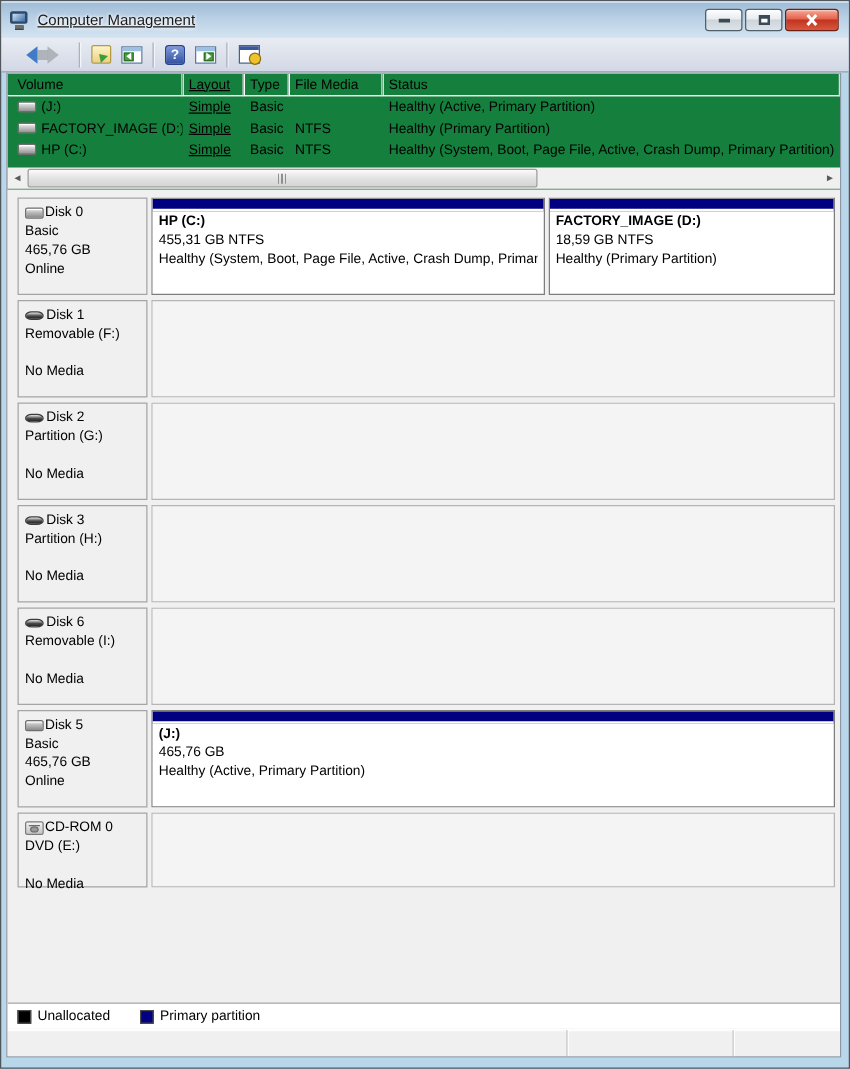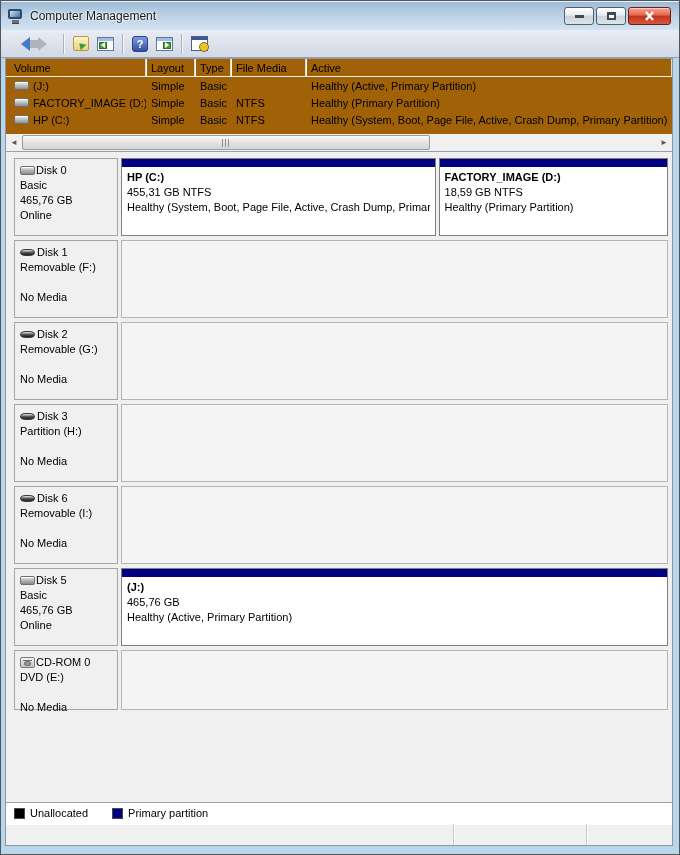--- a/index.html
+++ b/index.html
@@ -31,20 +31,21 @@
     border:2px solid #2c4a6e; border-radius:2px;
   }
   .app-icon .stand {
     position:absolute; left:4px; bottom:0; width:7px; height:3px;
     background:#6e6e6e; box-shadow: 0 1px 0 #444;
   }
   .title-text {
     font-size: 12px; color: #1a1a1a;
     text-shadow: 0 0 3px #ffffff, 0 0 3px #ffffff;
     white-space: nowrap;
+    text-decoration: underline;
   }
   .win-controls { margin-left: auto; display: flex; }
   .win-btn {
     height: 18px; border: 1px solid #51606d; border-radius: 3px;
     background: linear-gradient(#fdfdfd, #e8edf1 45%, #ccd4da 50%, #dde4e9);
     display: flex; align-items: center; justify-content: center;
     margin-left: 2px; box-shadow: inset 0 1px 0 #fff;
   }
   .win-btn.min, .win-btn.restore { width: 30px; }
   .win-btn.close {
@@ -105,28 +106,28 @@
   .app-body {
     flex: 1; display: flex; flex-direction: column;
     margin: 0 6px 8px 4px;
     border: 1px solid #8d97a4;
     background: #f0f0f0;
     overflow: hidden;
   }
   .client { flex: 1; display: flex; flex-direction: column; overflow: hidden; }
 
   
-  .top-pane { height: 93px; flex: none; background: #a16207; border-bottom: 1px solid #96a0a8; display: flex; flex-direction: column; }
+  .top-pane { height: 93px; flex: none; background: #15803d; border-bottom: 1px solid #96a0a8; display: flex; flex-direction: column; }
   .vt-row { display: flex; font-size: 11px; color:#000; align-items: center; }
   .vt-header { height: 18px; border-bottom: 1px solid #f0f0f0; }
   .vt-header .cell { height: 18px; display:flex; align-items:center; border-right: 1px solid #d9d9d9; box-shadow: 1px 0 0 #fff; }
   .vt-data { height: 17px; }
   .cell { padding-left: 5px; overflow: hidden; white-space: nowrap; flex: none; }
   .c-vol { width: 140px; padding-left: 8px; display:flex; align-items:center; }
-  .c-layout { width: 49px; }
+  .c-layout { width: 49px; text-decoration: underline; }
   .c-type { width: 36px; }
   .c-fs { width: 75px; }
   .c-status { flex: 1; }
   .vol-icon { width: 15px; height: 9px; flex:none; margin-right: 4px; border: 1px solid #6f6f6f; border-radius: 2px;
       background: linear-gradient(#f4f4f4, #c9c9c9 40%, #8f8f8f); box-shadow: inset 0 1px 0 #fff; }
 
   
   .hscroll { margin-top: auto; height: 17px; background: #f0f0f0; display: flex; align-items: center; flex: none; }
   .sb-arrow { width: 16px; height: 17px; display: flex; align-items: center; justify-content: center; color: #5a5a5a; font-size: 8px; flex:none; }
   .sb-arrow.right { margin-left: auto; }
@@ -248,21 +249,21 @@
 
   <div class="app-body">
     <div class="client">
 
       <div class="top-pane">
         <div class="vt-row vt-header">
           <span class="cell c-vol">Volume</span>
           <span class="cell c-layout">Layout</span>
           <span class="cell c-type">Type</span>
           <span class="cell c-fs">File Media</span>
-          <span class="cell c-status">Active</span>
+          <span class="cell c-status">Status</span>
         </div>
 
         <div class="vt-row vt-data">
           <span class="cell c-vol">
               <span class="vol-icon"></span>
               <span>(J:)</span>
             </span>
           <span class="cell c-layout">Simple</span>
           <span class="cell c-type">Basic</span>
           <span class="cell c-fs"></span>
@@ -346,21 +347,21 @@
               <div class="empty-graph"></div>
             </div>
         </div>
 
         <div class="disk-row">
           <div class="disk-label">
             <div class="head">
                 <span class="rem-icon"></span>
                 <span>Disk 2</span>
               </div>
-            <div class="line">Removable (G:)</div>
+            <div class="line">Partition (G:)</div>
             <div class="line"></div>
             <div class="line">No Media</div>
           </div>
           <div class="disk-graph">
               <div class="empty-graph"></div>
             </div>
         </div>
 
         <div class="disk-row">
           <div class="disk-label">

